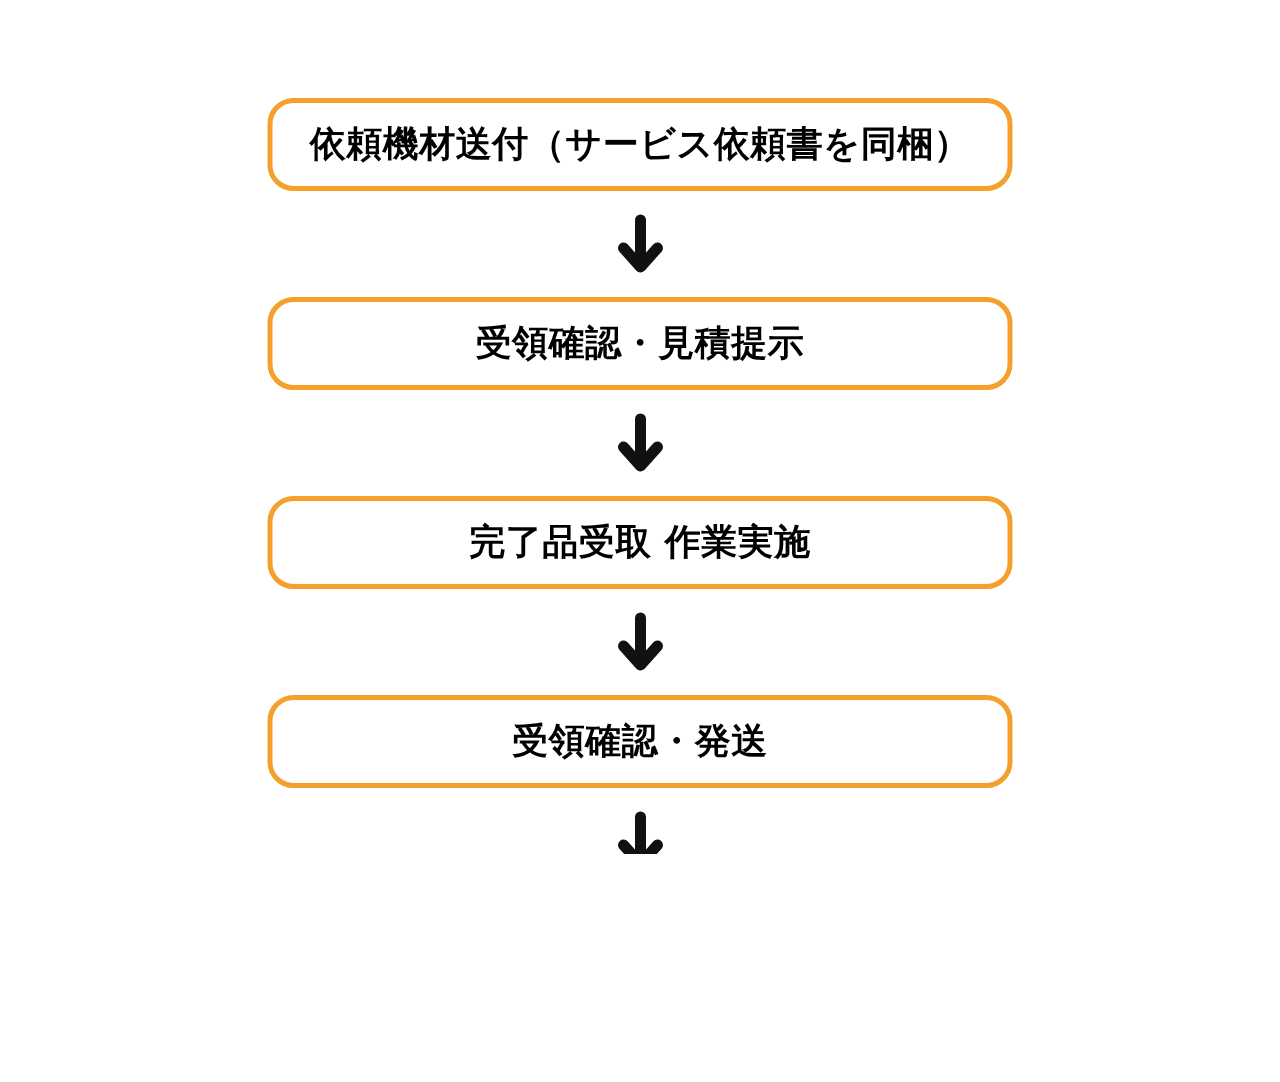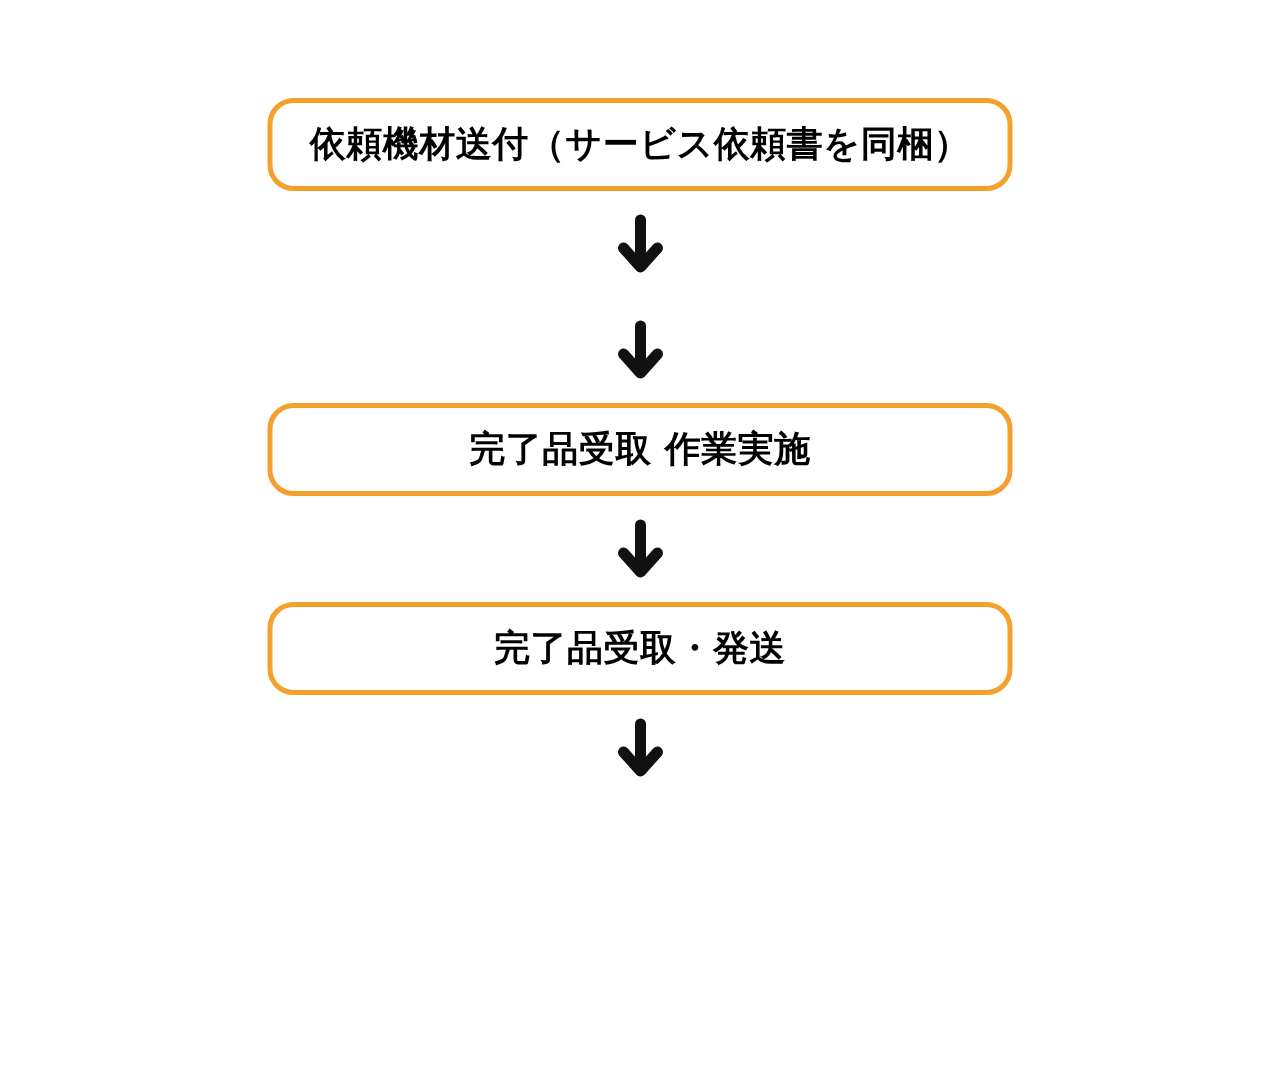--- a/index.html
+++ b/index.html
@@ -62,20 +62,23 @@
 
     <div class="arrow-wrap">
       <svg width="48" height="62" viewBox="0 0 48 62" aria-hidden="true">
         <g stroke="#111111" stroke-width="11" fill="none" stroke-linecap="round" stroke-linejoin="round">
           <line x1="24" y1="7" x2="24" y2="46"></line>
           <polyline points="7,35 24,54 41,35"></polyline>
         </g>
       </svg>
     </div>
 
+    <div class="flow-box">
+      <span>受領確認・見積提示</span>
+    </div>
 
     <div class="arrow-wrap">
       <svg width="48" height="62" viewBox="0 0 48 62" aria-hidden="true">
         <g stroke="#111111" stroke-width="11" fill="none" stroke-linecap="round" stroke-linejoin="round">
           <line x1="24" y1="7" x2="24" y2="46"></line>
           <polyline points="7,35 24,54 41,35"></polyline>
         </g>
       </svg>
     </div>
 
@@ -86,21 +89,21 @@
     <div class="arrow-wrap">
       <svg width="48" height="62" viewBox="0 0 48 62" aria-hidden="true">
         <g stroke="#111111" stroke-width="11" fill="none" stroke-linecap="round" stroke-linejoin="round">
           <line x1="24" y1="7" x2="24" y2="46"></line>
           <polyline points="7,35 24,54 41,35"></polyline>
         </g>
       </svg>
     </div>
 
     <div class="flow-box">
-      <span>完了品受取・発送</span>
+      <span>受領確認・発送</span>
     </div>
 
     <div class="arrow-wrap">
       <svg width="48" height="62" viewBox="0 0 48 62" aria-hidden="true">
         <g stroke="#111111" stroke-width="11" fill="none" stroke-linecap="round" stroke-linejoin="round">
           <line x1="24" y1="7" x2="24" y2="46"></line>
           <polyline points="7,35 24,54 41,35"></polyline>
         </g>
       </svg>
     </div>

